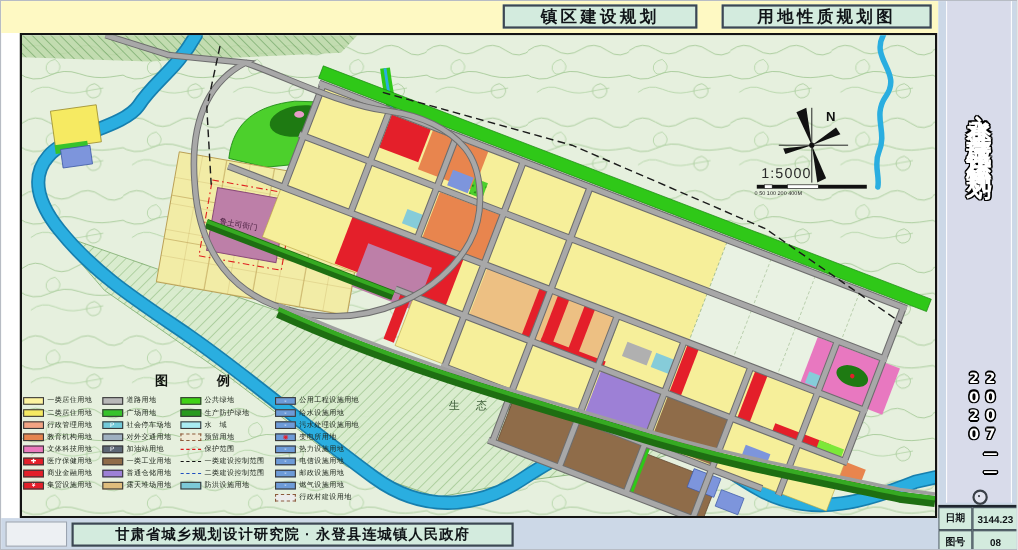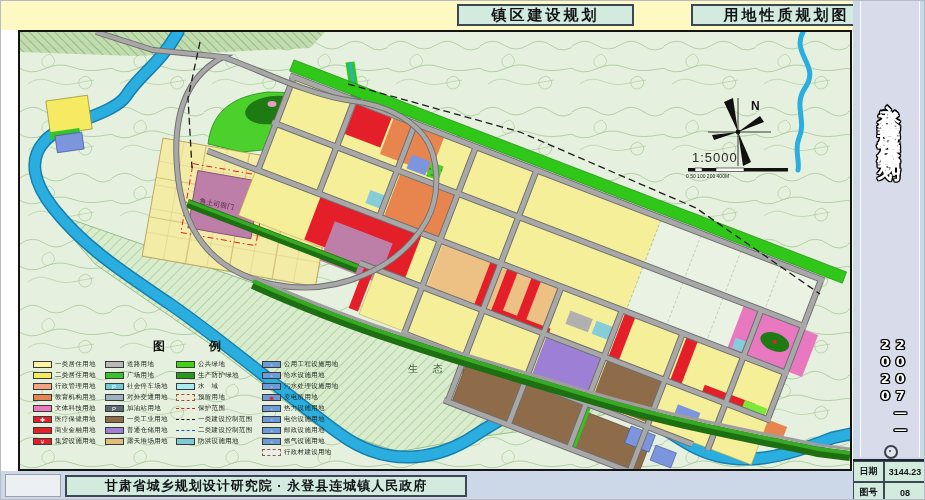--- a/index.html
+++ b/index.html
@@ -3,28 +3,28 @@
 <meta charset="utf-8">
 <style>
   html,body{margin:0;padding:0;background:#eef0f3;font-family:"Liberation Sans",sans-serif;}
   .sheet{position:relative;width:925px;height:500px;background:#ffffff;overflow:hidden;border:1px solid #b7bcc4;box-sizing:border-box;}
 
   
   .top-band{position:absolute;left:0;top:0;width:852px;height:29px;background:#fef9c3;}
   .title-box{position:absolute;top:3px;height:22px;background:#d3ebde;border:2px solid #3c4754;box-sizing:border-box;
     display:flex;align-items:center;justify-content:center;font-weight:bold;font-size:15px;letter-spacing:3px;color:#101418;}
   .title-box.left{left:456px;width:177px;}
-  .title-box.right{left:655px;width:191px;margin-left:35px;}
+  .title-box.right{left:655px;width:191px;}
 
   
   .map-frame{position:absolute;left:17px;top:29px;width:834px;height:441px;border:2px solid #141414;background:#e6f0de;box-sizing:border-box;}
   .map-frame svg{position:absolute;left:0;top:0;}
 
   
-  .legend{position:absolute;left:13px;top:306px;width:308px;color:#1c241c;}
+  .legend{position:absolute;left:1px;top:306px;width:308px;color:#1c241c;}
   .legend-title{text-align:center;font-weight:bold;font-size:12px;letter-spacing:16px;padding-left:16px;color:#10140f;}
   .legend-cols{display:flex;gap:7px;margin-top:5px;}
   .legend-col{display:flex;flex-direction:column;gap:3px;min-width:64px;}
   .legend-item{display:flex;align-items:center;gap:3px;height:8px;}
   .swatch{width:19px;height:7px;border:1px solid #3a3a3a;box-sizing:border-box;flex:none;position:relative;
     font-size:6px;line-height:6px;text-align:center;color:#fff;overflow:hidden;}
   .swatch.line{border:none;background:transparent;display:flex;align-items:center;}
   .swatch.line i{display:block;width:100%;height:0;}
   .legend-label{font-size:7px;color:#20281f;white-space:nowrap;transform:scale(.92);transform-origin:left center;letter-spacing:.4px;}
 

